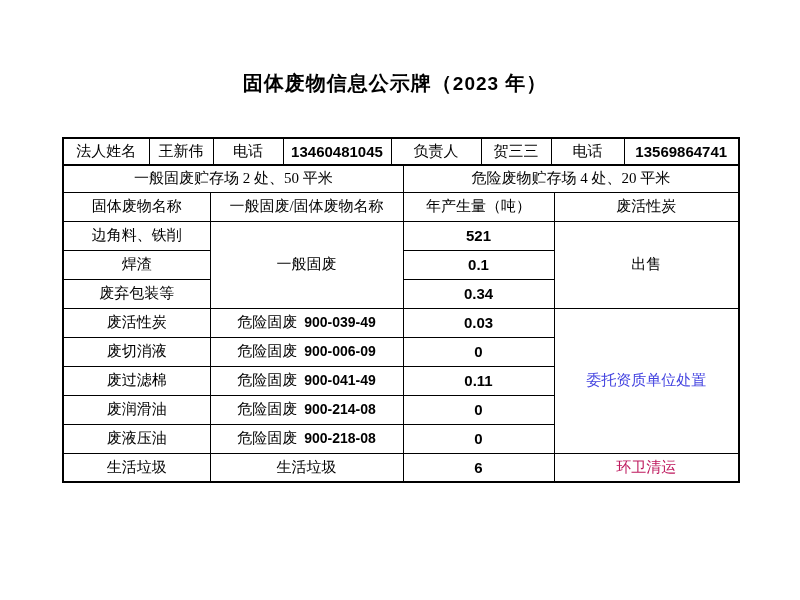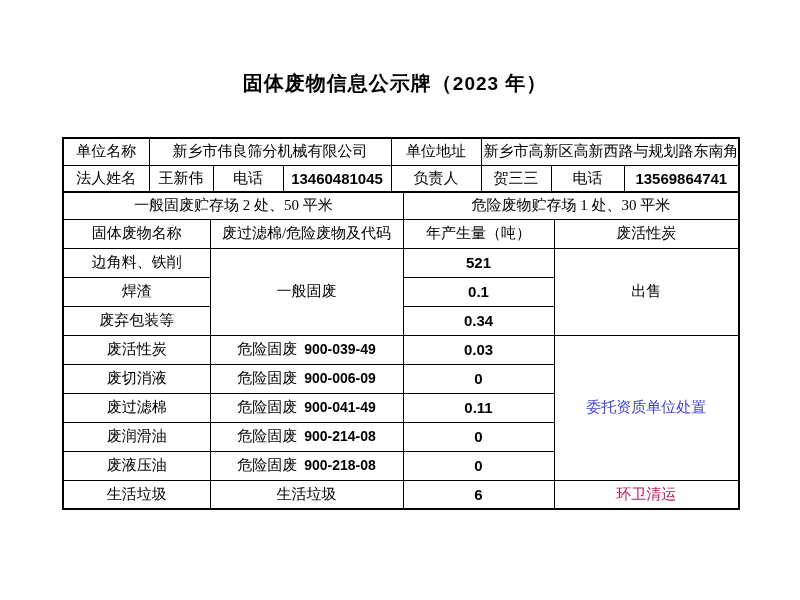--- a/index.html
+++ b/index.html
@@ -69,26 +69,20 @@
       <col style="width:86px">
         <col style="width:64px">
         <col style="width:70px">
         <col style="width:108px">
       <col style="width:90px">
         <col style="width:70px">
         <col style="width:73px">
         <col style="width:115px">
     </colgroup>
     <tbody>
-        <tr class="r-sm">
-      <td>单位名称</td>
-      <td colspan="3">新乡市伟良筛分机械有限公司</td>
-      <td>单位地址</td>
-      <td colspan="3">新乡市高新区高新西路与规划路东南角</td>
-    </tr>
     <tr class="r-sm">
       <td>法人姓名</td>
       <td>王新伟</td>
       <td>电话</td>
       <td class="num">13460481045</td>
       <td>负责人</td>
       <td>贺三三</td>
       <td>电话</td>
       <td class="num">13569864741</td>
     </tr>
@@ -98,25 +92,25 @@
   <table class="doc-table lower">
     <colgroup>
       <col style="width:147px">
         <col style="width:193px">
         <col style="width:151px">
         <col style="width:185px">
     </colgroup>
     <tbody>
         <tr class="r-sm">
       <td colspan="2">一般固废贮存场 2 处、50 平米</td>
-      <td colspan="2">危险废物贮存场 1 处、30 平米</td>
+      <td colspan="2">危险废物贮存场 4 处、20 平米</td>
     </tr>
     <tr class="r-md">
       <td>固体废物名称</td>
-      <td>废过滤棉/危险废物及代码</td>
+      <td>一般固废/固体废物名称</td>
       <td>年产生量（吨）</td>
       <td>废活性炭</td>
     </tr>
 
     <tr class="r-md">
       <td>边角料、铁削</td>
       <td rowspan="3">一般固废</td>
       <td class="num">521</td>
       <td rowspan="3" class="accent" style="color: #000000;">出售</td>
     </tr>

